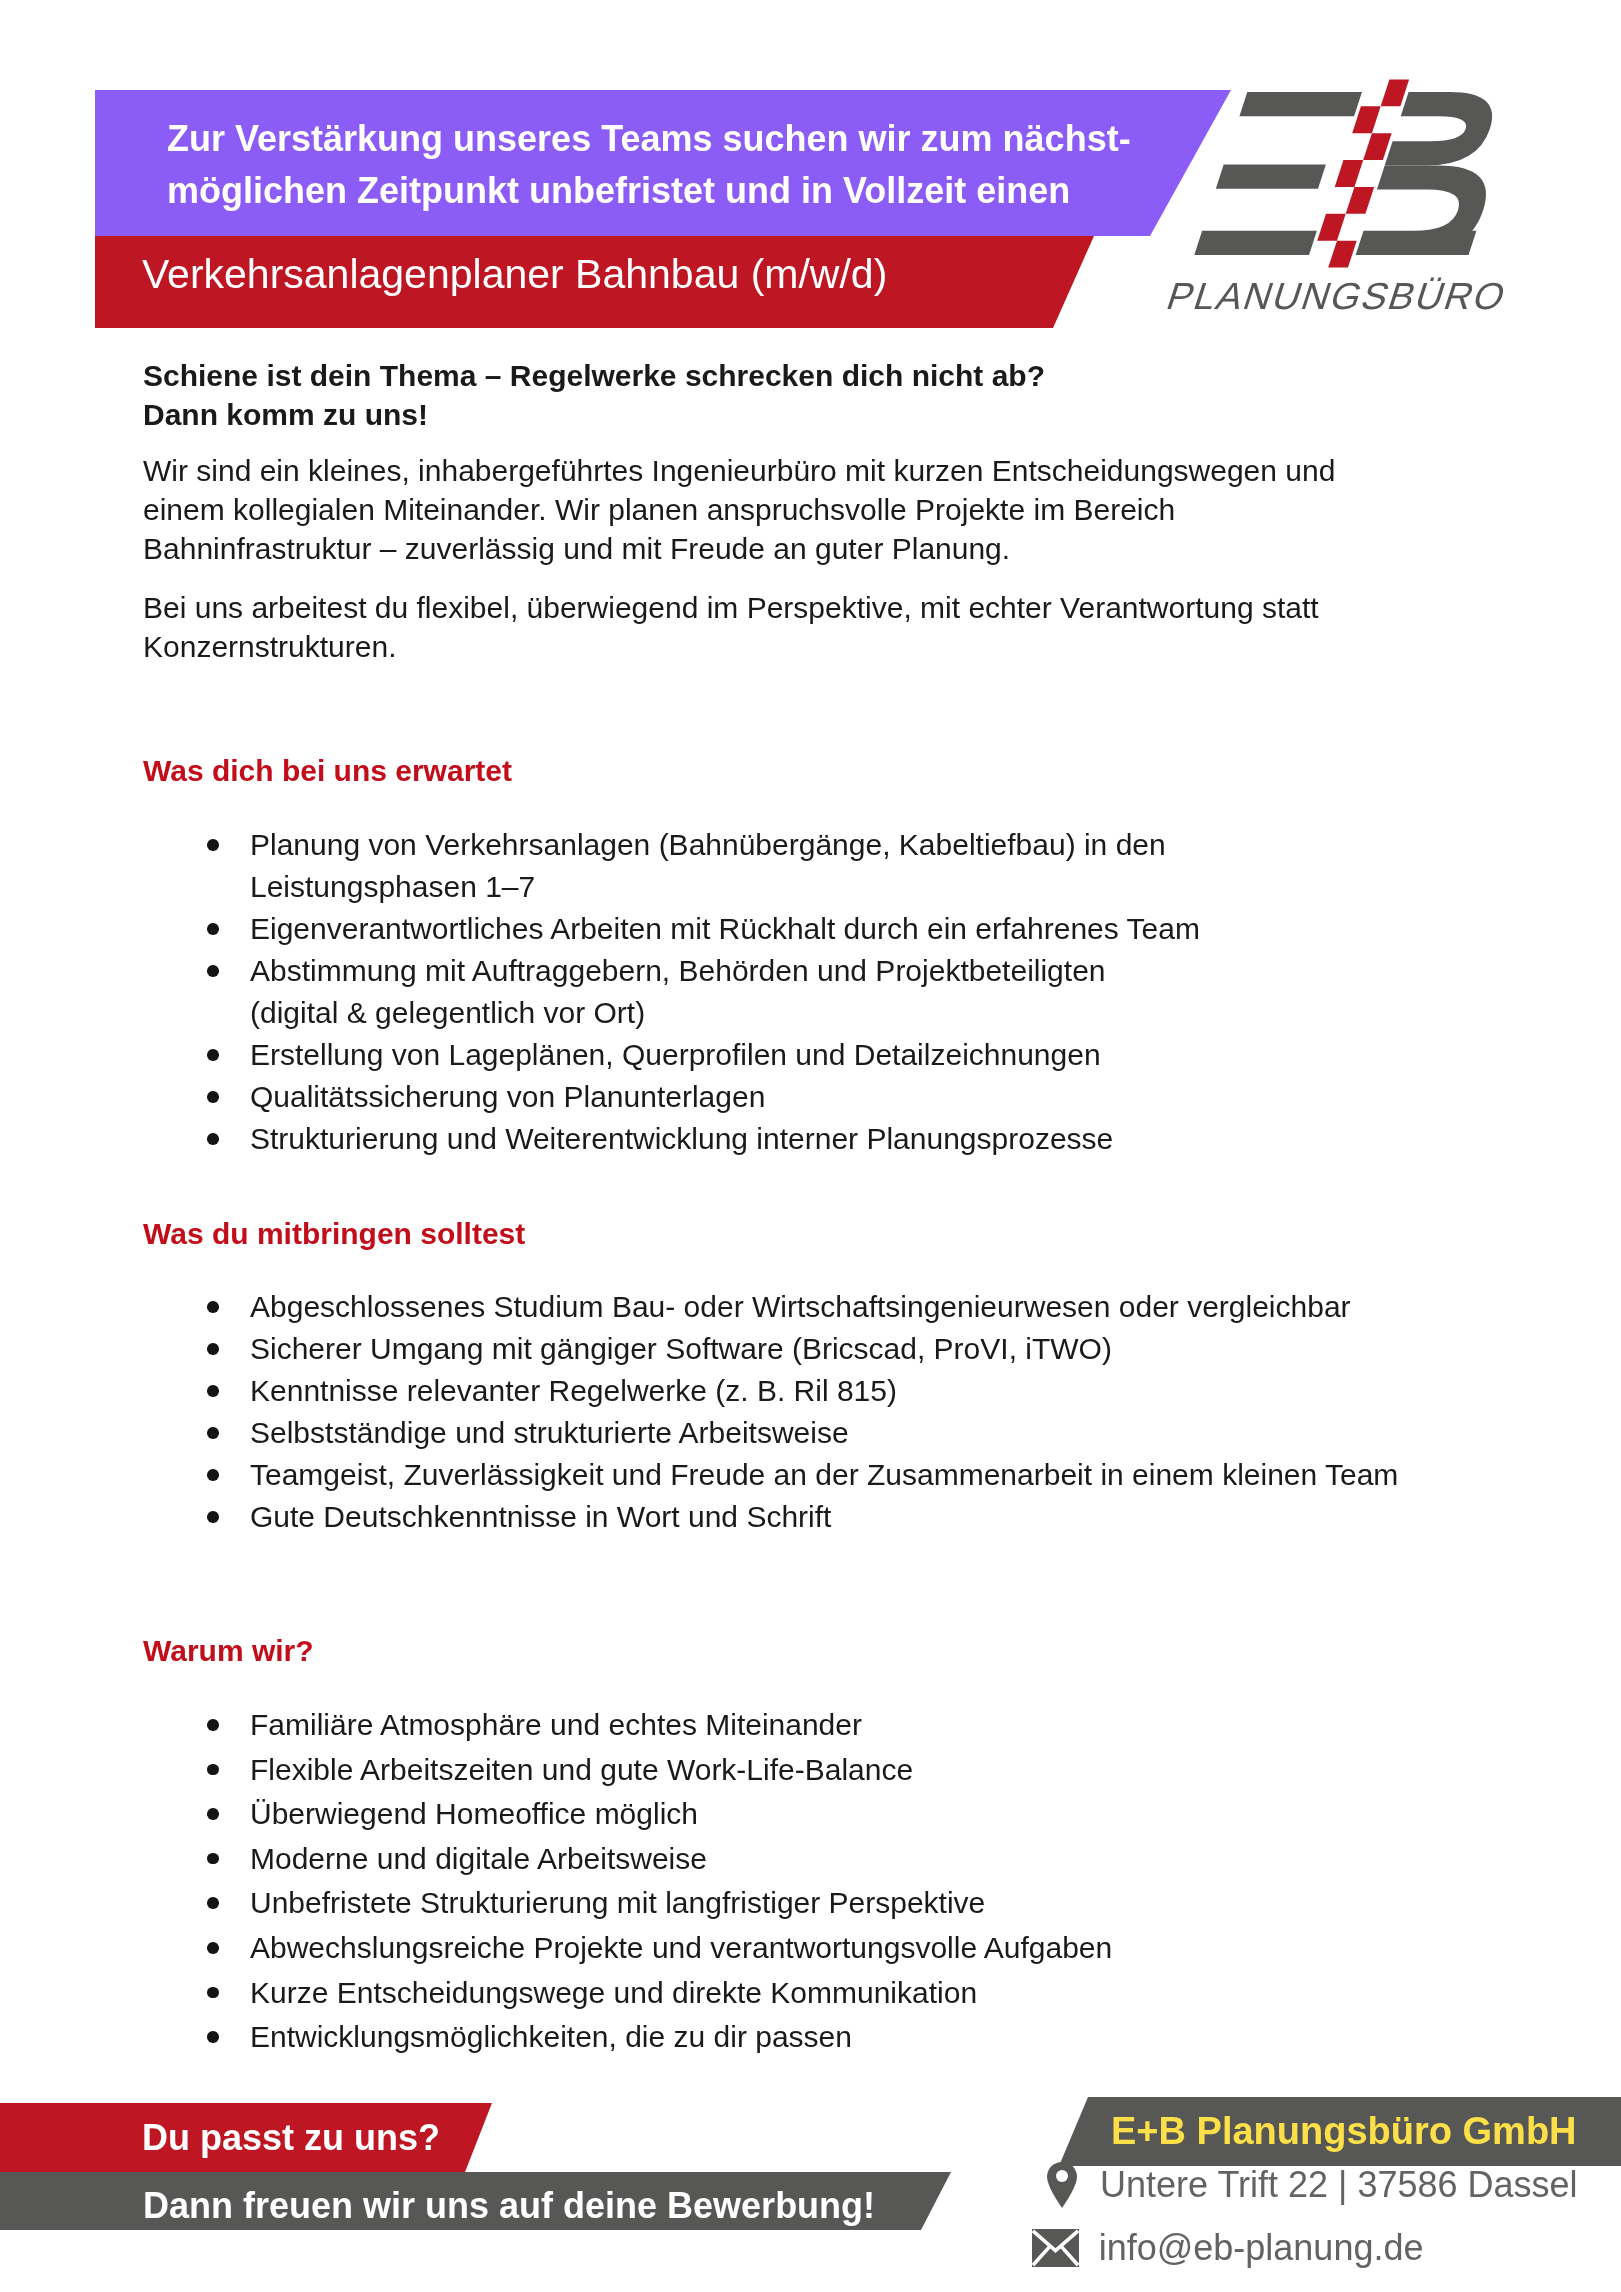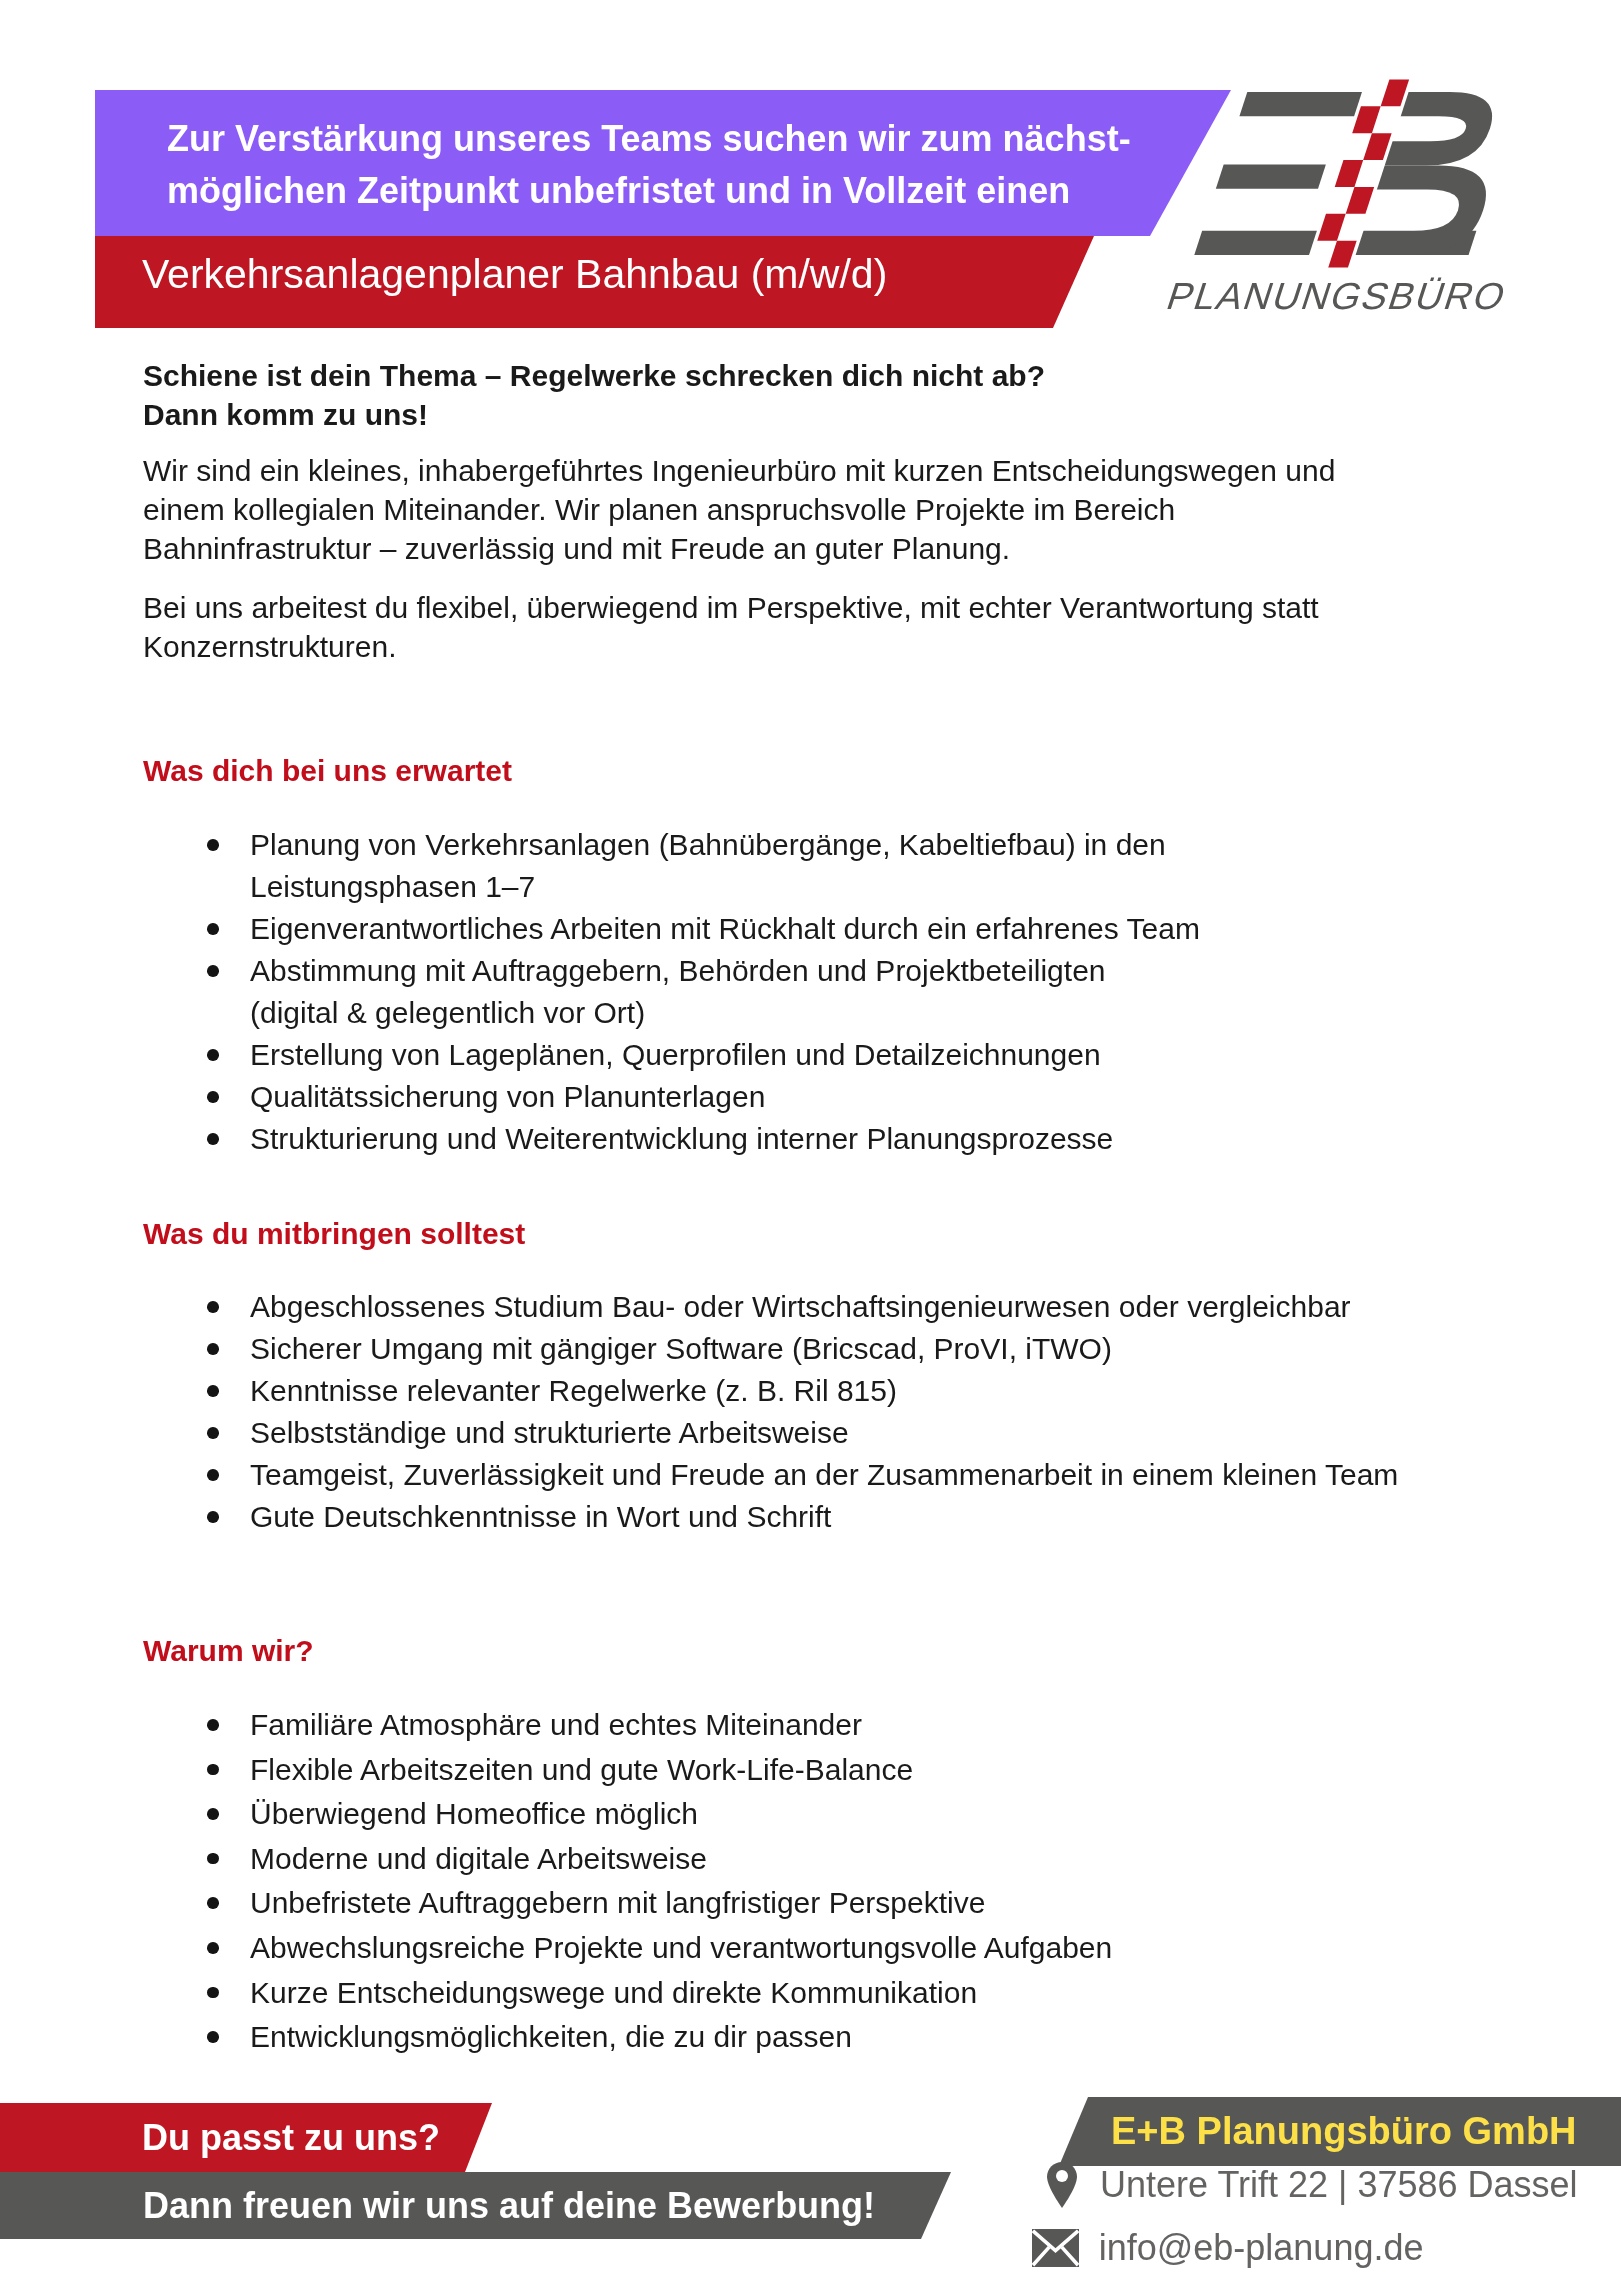--- a/index.html
+++ b/index.html
@@ -39,21 +39,21 @@
   ul.bullets li::before{
     content:"";position:absolute;left:56px;top:15px;width:11.6px;height:11.6px;border-radius:50%;background:#141414;
   }
   
   .cta-red{
     position:absolute;left:0;top:2103px;width:492px;height:69px;background:#be1622;color:#fff;
     clip-path:polygon(0 0,100% 0,calc(100% - 27px) 100%,0 100%);
     font-weight:700;font-size:36px;line-height:69px;padding-left:142px;box-sizing:border-box;white-space:nowrap;
   }
   .cta-gray{
-    position:absolute;left:0;top:2172px;width:951px;height:67px;background:#575756;color:#fff;
+    position:absolute;left:0;top:2172px;width:951px;height:58px;background:#575756;color:#fff;
     clip-path:polygon(0 0,100% 0,calc(100% - 30px) 100%,0 100%);
     font-weight:700;font-size:36px;line-height:67px;padding-left:143px;box-sizing:border-box;white-space:nowrap;
   }
   .company-banner{
     position:absolute;left:1059px;top:2070px;width:562px;height:69px;background:#575756;color:#fde047;
     clip-path:polygon(29px 0,100% 0,100% 100%,0 100%);
     font-weight:700;font-size:38px;line-height:69px;padding-left:52px;box-sizing:border-box;white-space:nowrap;margin-top:27px;
   }
   .contact-row{position:absolute;display:flex;align-items:center;color:#646362;font-size:36px;white-space:nowrap;}
   .row-address{left:1047px;top:2160px;height:50px;gap:23px;}
@@ -125,21 +125,21 @@
     <li>Teamgeist, Zuverlässigkeit und Freude an der Zusammenarbeit in einem kleinen Team</li>
     <li>Gute Deutschkenntnisse in Wort und Schrift</li>
   </ul>
 
   <div class="sec-heading h3">Warum wir?</div>
   <ul class="bullets ul3">
     <li>Familiäre Atmosphäre und echtes Miteinander</li>
     <li>Flexible Arbeitszeiten und gute Work-Life-Balance</li>
     <li>Überwiegend Homeoffice möglich</li>
     <li>Moderne und digitale Arbeitsweise</li>
-    <li>Unbefristete Auftraggebern mit langfristiger Perspektive</li>
+    <li>Unbefristete Strukturierung mit langfristiger Perspektive</li>
     <li>Abwechslungsreiche Projekte und verantwortungsvolle Aufgaben</li>
     <li>Kurze Entscheidungswege und direkte Kommunikation</li>
     <li>Entwicklungsmöglichkeiten, die zu dir passen</li>
   </ul>
 
   <div class="cta-red">Du passt zu uns?</div>
   <div class="cta-gray">Dann freuen wir uns auf deine Bewerbung!</div>
 
   <div class="company-banner">E+B Planungsbüro GmbH</div>
 

